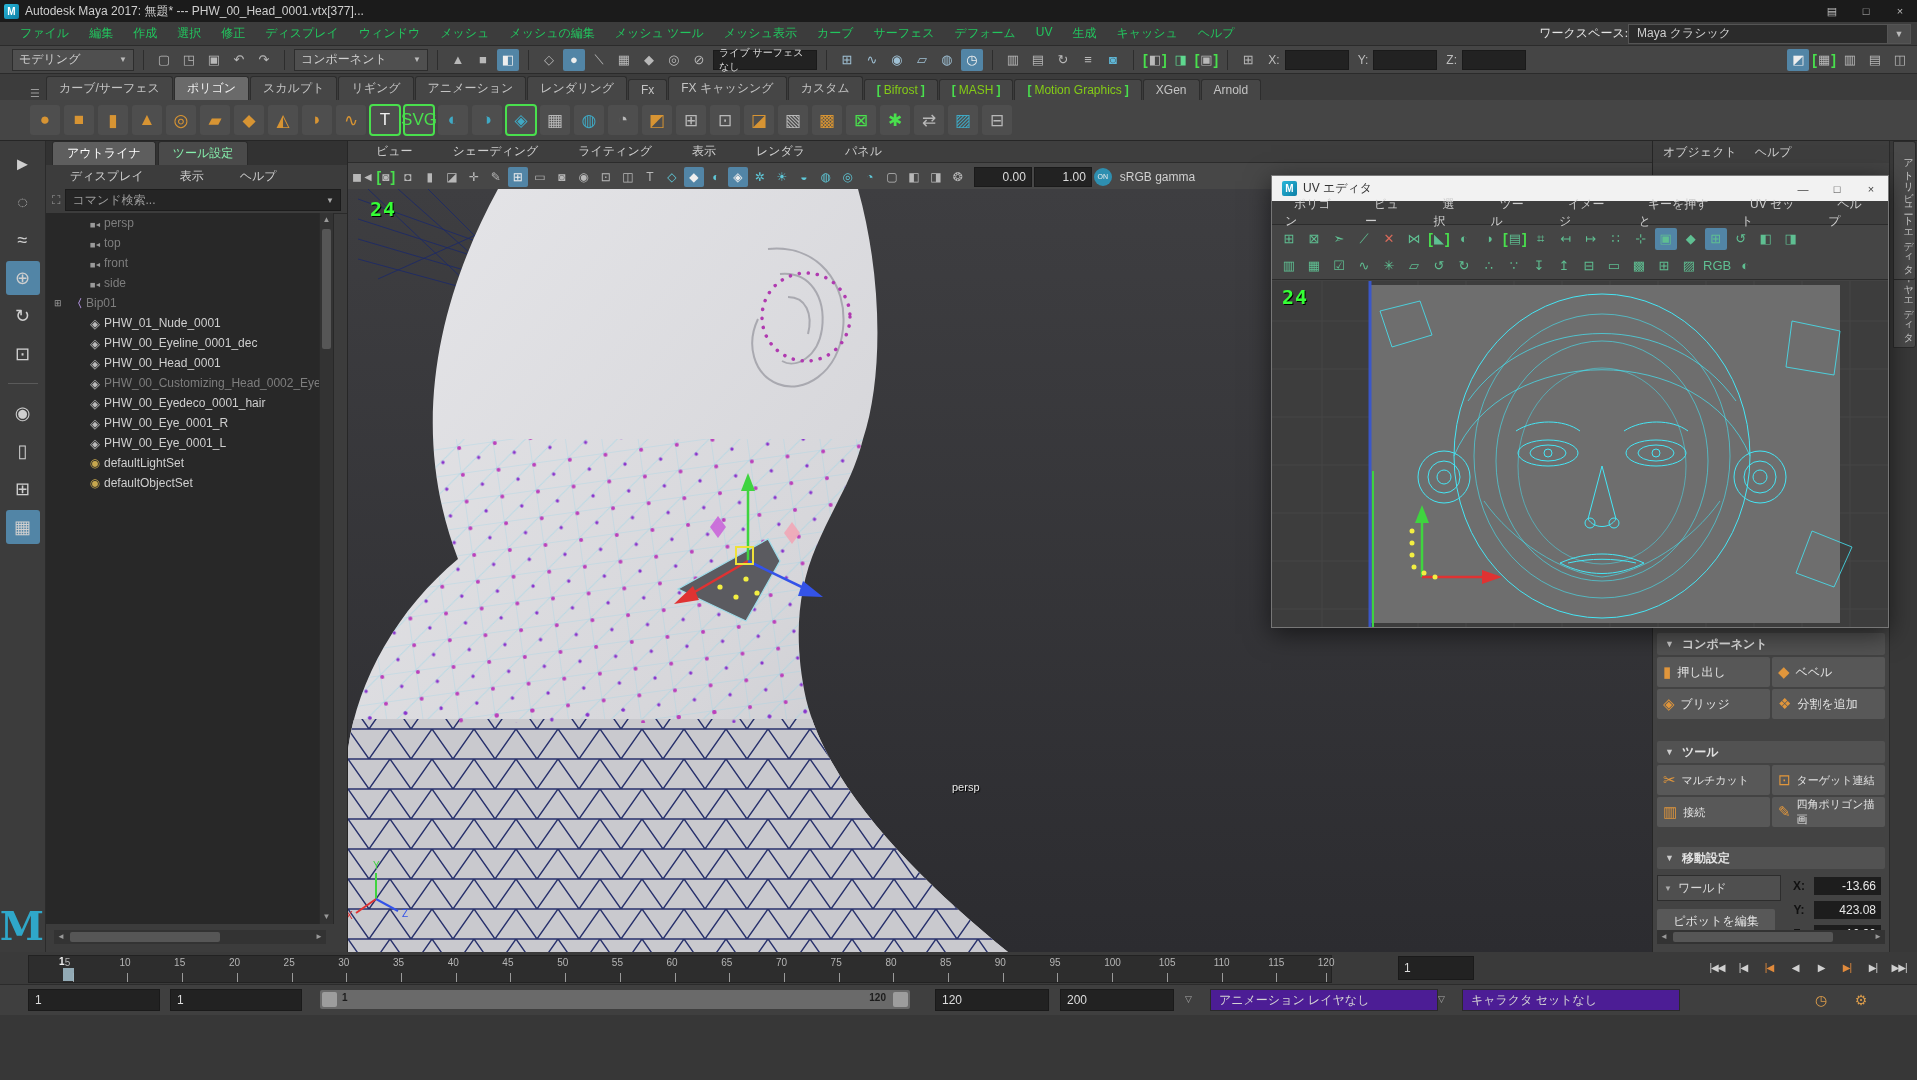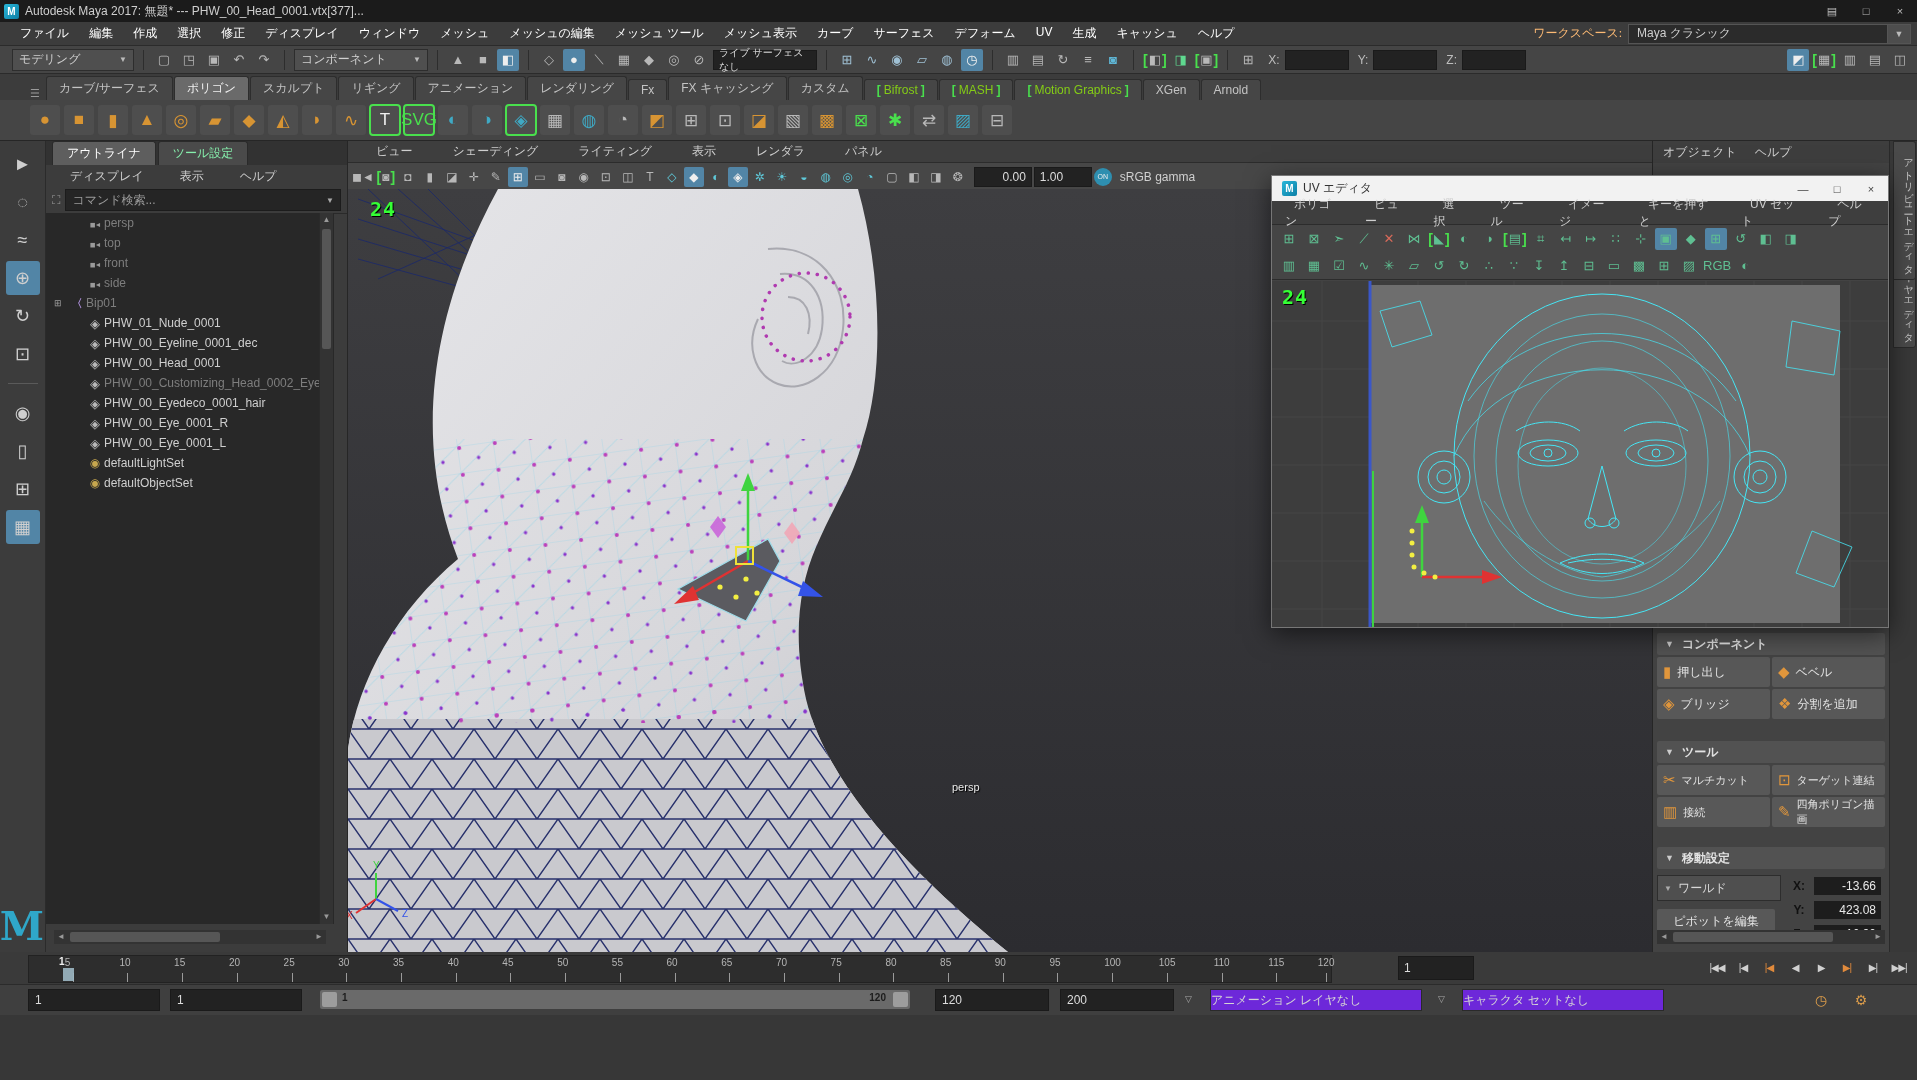--- a/index.html
+++ b/index.html
@@ -10,23 +10,23 @@
   
   .titlebar{left:0;top:0;width:1917px;height:22px;background:#1b1b1b;display:flex;align-items:center;}
   .maya-badge{width:15px;height:15px;margin:0 6px 0 4px;background:linear-gradient(135deg,#29b6d8,#0d7fa6);
     color:#fff;font-weight:bold;font-size:10px;display:flex;align-items:center;justify-content:center;border-radius:2px;}
   .title-text{color:#cfcfcf;font-size:12px;}
   .win-btns{margin-left:auto;display:flex;}
   .win-btn{width:34px;height:22px;display:flex;align-items:center;justify-content:center;color:#bbb;font-size:11px;}
   
   .menubar{left:0;top:22px;width:1917px;height:24px;background:#3c3c3c;border-bottom:1px solid #2b2b2b;
     display:flex;align-items:center;padding-left:10px;box-sizing:border-box;}
-  .menu-item{padding:0 10px;color:#ffffff;white-space:nowrap;}
+  .menu-item{padding:0 10px;color:#22c55e;white-space:nowrap;}
   .workspace{margin-left:auto;display:flex;align-items:center;margin-right:6px;}
-  .workspace-label{color:#fdba74;margin-right:6px;font-family:Liberation Serif, serif;}
+  .workspace-label{color:#e5e5e5;font-family:Liberation Serif, serif;}
   .workspace-box{width:250px;height:18px;background:#2b2b2b;border:1px solid #555;color:#cfcfcf;
     display:flex;align-items:center;padding-left:8px;}
   .workspace-arrow{width:22px;height:18px;background:#4d4d4d;border:1px solid #555;border-left:none;
     display:flex;align-items:center;justify-content:center;color:#bbb;font-size:9px;}
   
   .statusline{left:0;top:46px;width:1917px;height:28px;background:#454545;border-bottom:1px solid #2b2b2b;
     display:flex;align-items:center;padding-left:12px;box-sizing:border-box;gap:3px;}
   .sl-group{display:flex;align-items:center;gap:3px;}
   .sl-divider{width:1px;height:20px;background:#2d2d2d;margin:0 6px;}
   .icon-btn{min-width:22px;height:22px;border-radius:2px;display:flex;align-items:center;justify-content:center;
@@ -147,22 +147,22 @@
   .tr-btn{min-width:24px;height:25px;display:flex;align-items:center;justify-content:center;color:#d0d0d0;
     font-size:10px;letter-spacing:-1px;}
   
   .rangeslider{left:0;top:984px;width:1917px;height:30px;background:#3f3f3f;border-top:1px solid #2b2b2b;
     display:flex;align-items:center;}
   .rs-field{position:absolute;height:20px;background:#222;border:1px solid #1a1a1a;color:#ddd;
     display:flex;align-items:center;padding:0 6px;}
   .range-track{position:absolute;left:320px;top:5px;width:590px;height:19px;background:#6a6a6a;border-radius:2px;}
   .range-handle{position:absolute;top:2px;width:15px;height:15px;background:#9d9d9d;border-radius:2px;}
   .range-lab{position:absolute;top:2px;color:#1c1c1c;font-size:10px;font-weight:bold;}
-  .rs-dd{position:absolute;height:20px;background:#6d28d9;border:1px solid #2a2a2a;color:#d4d4d4;
-    display:flex;align-items:center;padding:0 0;gap:8px;}
+  .rs-dd{position:absolute;height:20px;background:#4c1d95;border:1px solid #2a2a2a;color:#d4d4d4;
+    display:flex;align-items:center;padding:0 8px;gap:8px;}
   .rs-icon{position:absolute;width:22px;height:22px;display:flex;align-items:center;justify-content:center;color:#d89a4a;font-size:14px;}
   
   .melline{left:0;top:1014px;width:1917px;height:32px;background:#3a3a3a;display:flex;align-items:center;}
   .mel-label{width:60px;text-align:center;color:#e0e0e0;}
   .mel-input{position:absolute;left:66px;top:4px;width:1290px;height:23px;background:#1f1f1f;border:1px solid #161616;}
   .mel-result{position:absolute;left:1368px;top:4px;width:543px;height:23px;background:#2a2a2a;border:1px solid #1c1c1c;}
   .helpline{left:0;top:1046px;width:1917px;height:34px;background:#8e8e8e;display:flex;align-items:center;
     padding-left:12px;box-sizing:border-box;color:#161616;font-size:12px;}
   svg text{font-family:"Liberation Sans",sans-serif;}
 </style>
@@ -742,21 +742,21 @@
             <div class="icon-btn">
               <span>◨</span>
             </div>
             <div class="icon-btn">
               <span>❂</span>
             </div>
           </div>
         <div class="field" style="width:46px;margin-left:4px;justify-content:flex-end">
             <span>0.00</span>
           </div>
-        <div class="field" style="width:46px;justify-content:flex-start">
+        <div class="field" style="width:46px;justify-content:flex-end">
             <span>1.00</span>
           </div>
         <div class="icon-btn active" style="border-radius:50%;font-size:7px;min-width:18px;height:18px;background:#2e8fb0">
             <span>ON</span>
           </div>
         <div class="dropdown" style="width:120px;background:transparent;border:none">
             <span>sRGB gamma</span>
           </div>
       </div>
 

